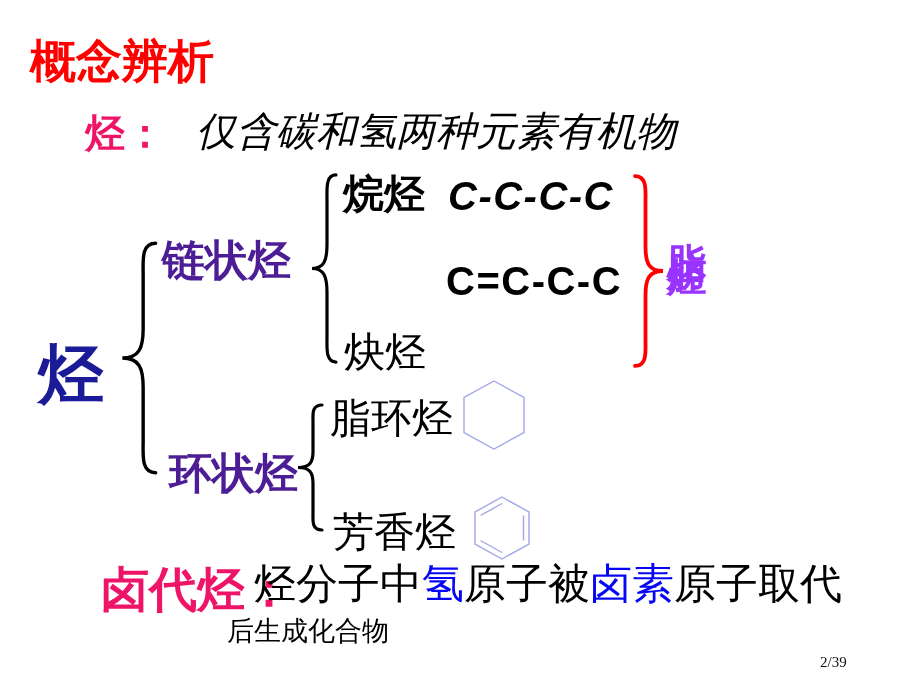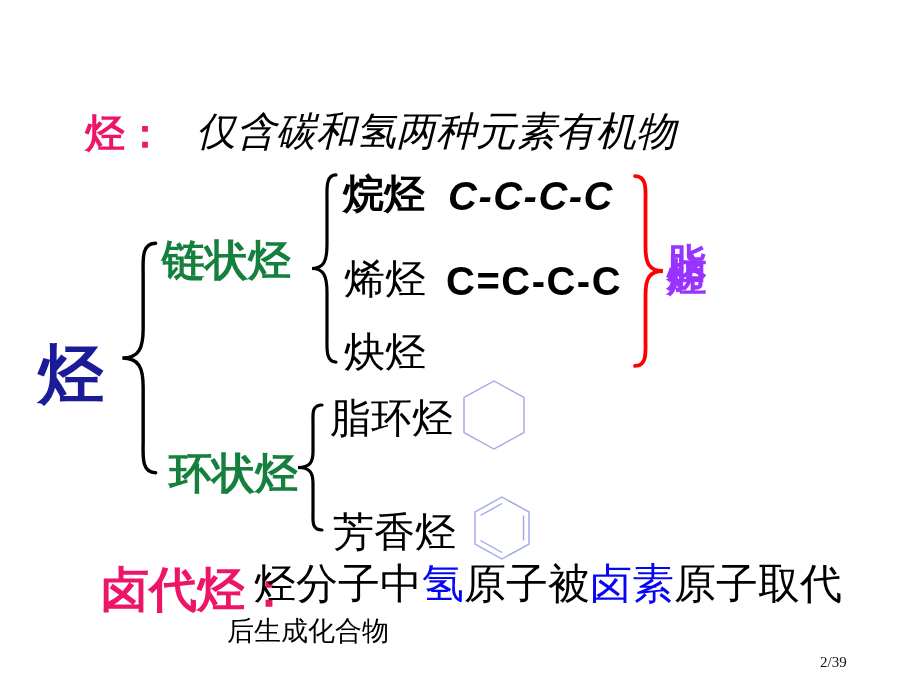--- a/index.html
+++ b/index.html
@@ -13,21 +13,21 @@
   }
   .abs{position:absolute;white-space:nowrap;line-height:1.15;}
 
   .title{left:30px;top:36px;font-size:46px;font-weight:bold;color:#FF0000;}
 
   .def-term{left:85px;top:111px;font-size:40px;font-weight:bold;color:#EE1467;}
   .def-text{left:196px;top:109px;font-size:40px;color:#000;font-style:italic;}
 
   .root{left:38px;top:337px;font-size:66px;font-weight:bold;color:#1B1B97;}
 
-  .node-label{font-size:43px;font-weight:bold;color:#15803d;}
+  .node-label{font-size:43px;font-weight:bold;color:#4c1d95;}
   .chain-label{left:162px;top:236px;}
   .ring-label{left:169px;top:449px;}
 
   .leaf-name{font-size:41px;color:#000;}
   .alkane-name{left:343px;top:171px;font-weight:bold;}
   .alkene-name{left:344px;top:256px;}
   .alkyne-name{left:344px;top:329px;}
   .alicyclic-name{left:330px;top:395px;}
   .aromatic-name{left:333px;top:509px;}
 
@@ -64,39 +64,39 @@
   .page-num{
     left:820px;top:654px;font-size:15px;color:#111;
     font-family:Liberation Serif, serif;
   }
 </style>
 </head>
 <body>
 
 <div class="slide">
 
+  <div class="abs title">概念辨析</div>
 
   <div class="abs def-term">烃：</div>
   <div class="abs def-text">仅含碳和氢两种元素有机物</div>
 
   <div class="abs root">烃</div>
 
   <svg class="brace main-brace" viewBox="0 0 24 100" preserveAspectRatio="none">
     <path d="M20 3 C13 3 14 10 14 16 L14 38 C14 46 12 50 4 50 C12 50 14 54 14 62 L14 84 C14 90 13 97 20 97" fill="none" stroke="#000" stroke-width="3.4" stroke-linecap="round" vector-effect="non-scaling-stroke"></path>
   </svg>
 
   <div class="abs node-label chain-label">链状烃</div>
   <svg class="brace chain-brace" viewBox="0 0 24 100" preserveAspectRatio="none">
     <path d="M20 3 C13 3 14 10 14 16 L14 38 C14 46 12 50 4 50 C12 50 14 54 14 62 L14 84 C14 90 13 97 20 97" fill="none" stroke="#000" stroke-width="3.2" stroke-linecap="round" vector-effect="non-scaling-stroke"></path>
   </svg>
 
   <div class="abs leaf-name alkane-name">烷烃</div>
   <div class="abs formula alkane-formula">C-C-C-C</div>
 
-  <div class="abs leaf-name alkene-name">烯烃</div>
   <div class="abs formula alkene-formula">C=C-C-C</div>
 
   <div class="abs leaf-name alkyne-name">炔烃</div>
 
   <svg class="brace red-brace" viewBox="0 0 24 100" preserveAspectRatio="none">
     <path d="M4 3 C11 3 10 10 10 16 L10 38 C10 46 12 50 20 50 C12 50 10 54 10 62 L10 84 C10 90 11 97 4 97" fill="none" stroke="#FF0000" stroke-width="3.8" stroke-linecap="round" vector-effect="non-scaling-stroke"></path>
   </svg>
   <div class="abs aliphatic">脂肪烃</div>
 
   <div class="abs node-label ring-label">环状烃</div>

